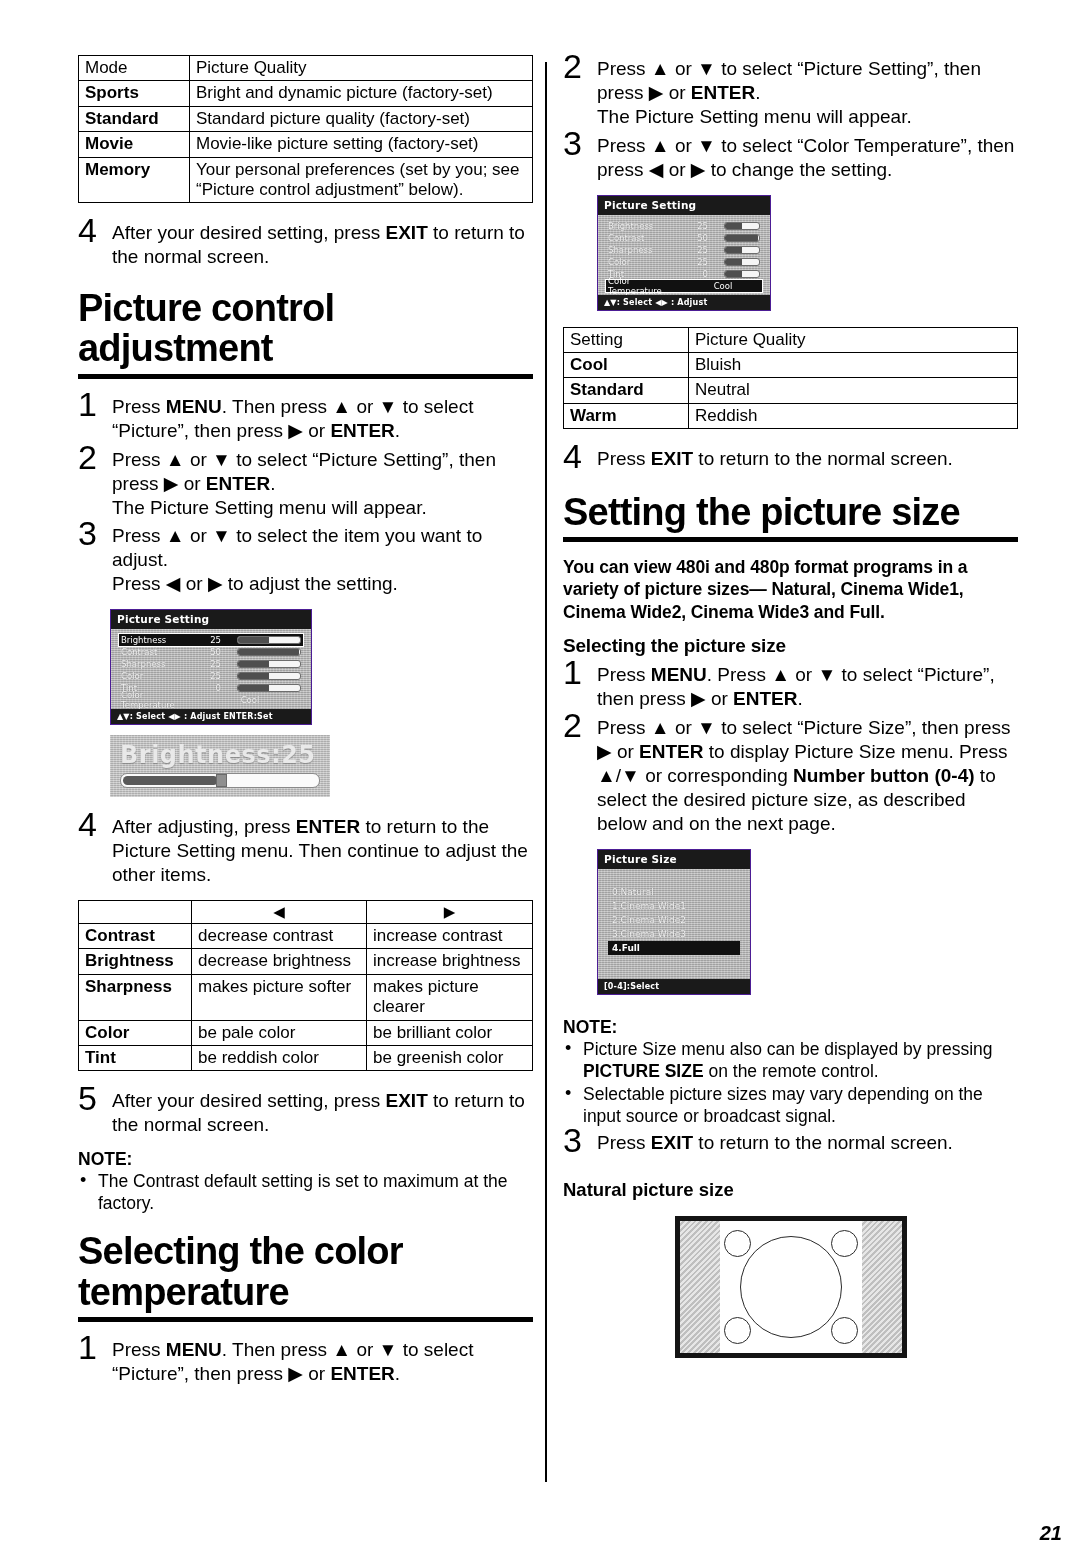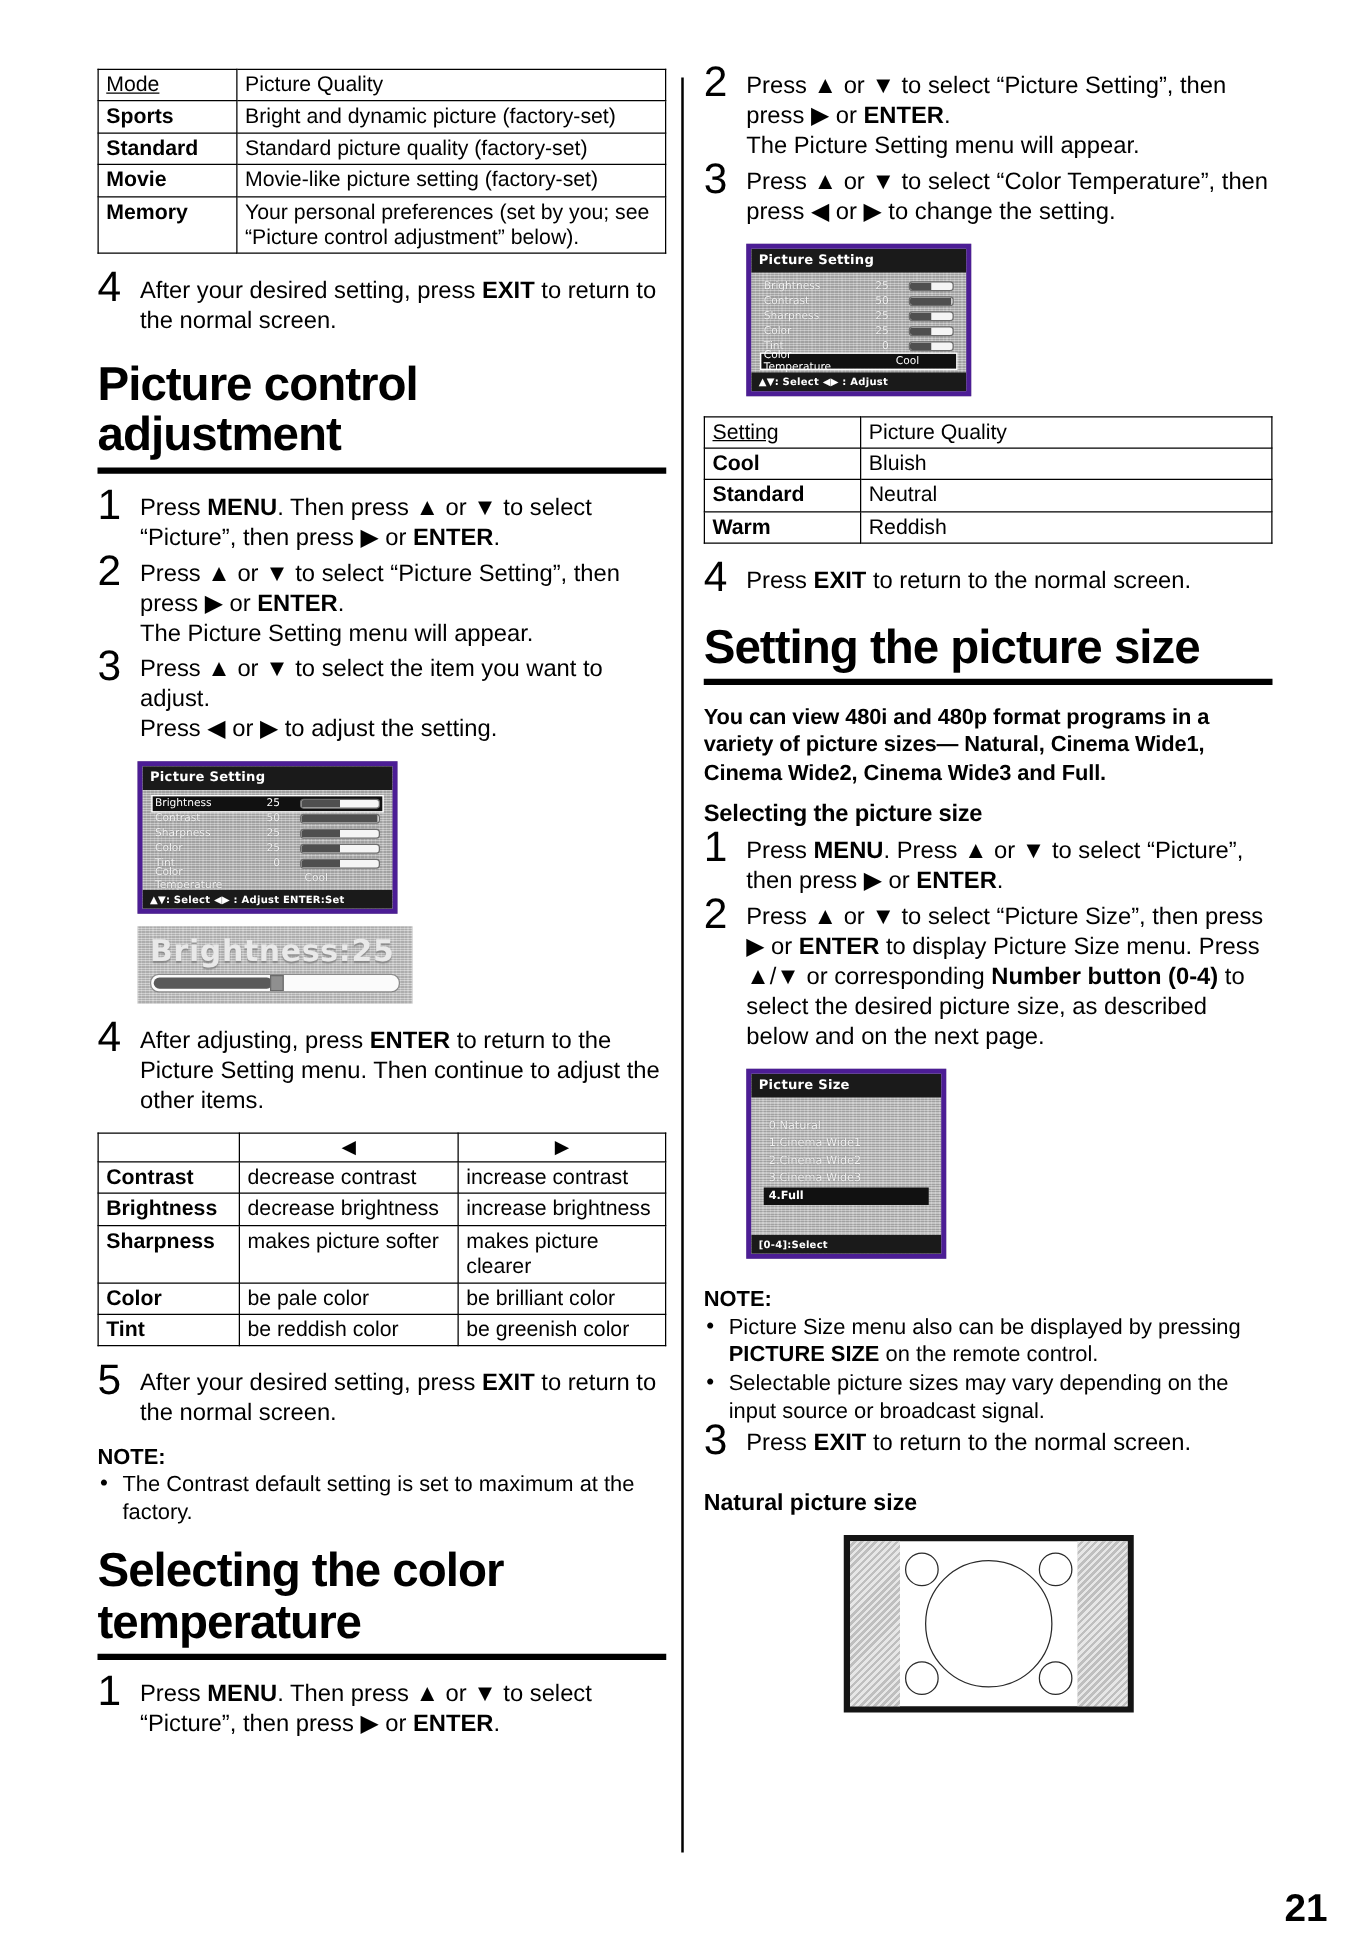--- a/index.html
+++ b/index.html
@@ -101,21 +101,21 @@
     background: #fff;
   }
   table.doc td {
     border: 1.5px solid #000;
     padding: 2px 6px;
     vertical-align: top;
     line-height: 1.2;
   }
   table.doc .hdr td { font-weight: normal; }
   table.doc td.key { font-weight: bold; white-space: nowrap; }
-  table.doc td.keyplain { font-weight: normal; white-space: nowrap; text-decoration: underline; }
+  table.doc td.keyplain { font-weight: normal; white-space: nowrap; }
   .arrow-cell { text-align: center; font-size: 15px; }
 
   
   .note-title {
     font-size: 17.5px;
     font-weight: bold;
     margin-top: 12px;
   }
   .bullets { margin: 0; padding: 0; list-style: none; }
   .bullets li {
@@ -133,21 +133,21 @@
     font-size: 18px;
   }
 
   
   .osd {
     position: relative;
     background: #b4b4b4;
     color: #ffffff;
     font-family: "DejaVu Sans", sans-serif;
     overflow: hidden;
-    border: 4px solid #4c1d95;
+    border: 1px solid #4c1d95;
   }
   .osd-noise {
     position: absolute;
     inset: 0;
     background-image:
       repeating-linear-gradient(0deg, rgba(255,255,255,0.30) 0 1px, rgba(0,0,0,0.06) 1px 2px),
       repeating-linear-gradient(90deg, rgba(255,255,255,0.12) 0 1px, rgba(0,0,0,0.05) 1px 3px);
     pointer-events: none;
   }
   .osd-title {
@@ -299,22 +299,23 @@
   .tv-c-tl { left: 44px;  top: 9px; }
   .tv-c-tr { right: 44px; top: 9px; }
   .tv-c-bl { left: 44px;  bottom: 9px; }
   .tv-c-br { right: 44px; bottom: 9px; }
 
   
   .page-number {
     position: absolute;
     right: 18px;
     bottom: 22px;
-    font-size: 31px;
-    font-weight: bold;
+    font-size: 20px;
+    font-weight: bold;
+    font-style: italic;
   }
   .spacer-sm { height: 10px; }
   .spacer-md { height: 16px; }
 </style>
 </head>
 <body>
 
 <div class="page">
 
   <div class="divider"></div>

